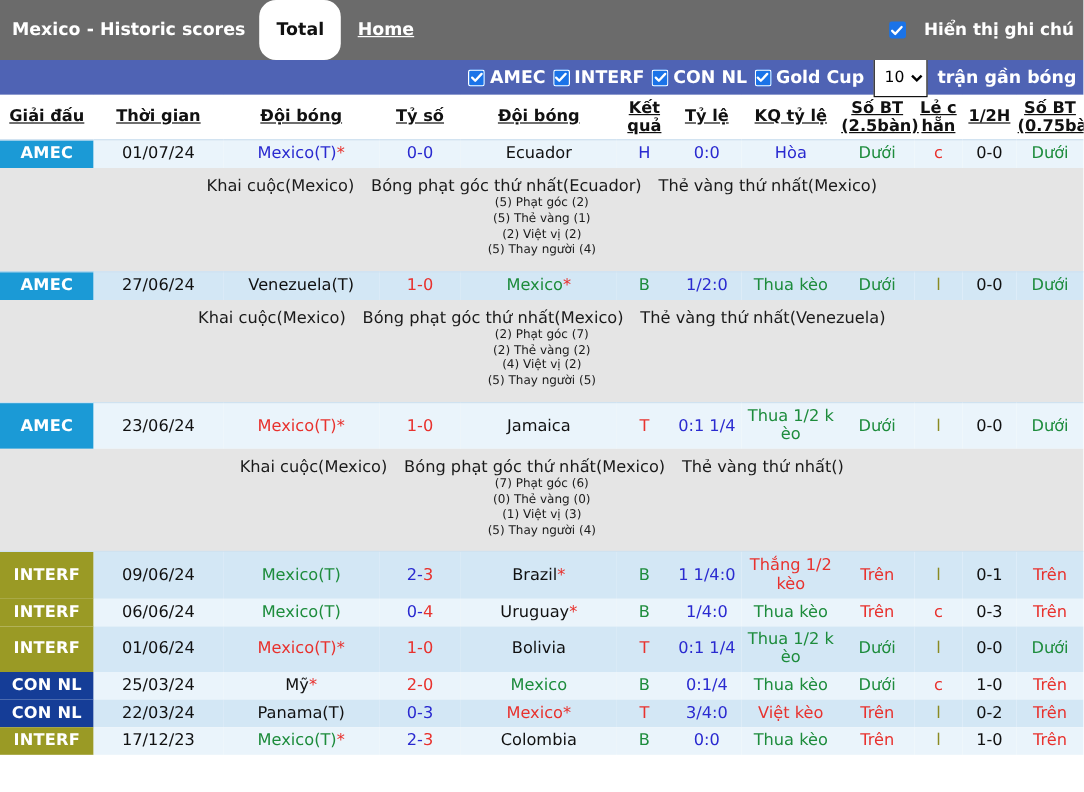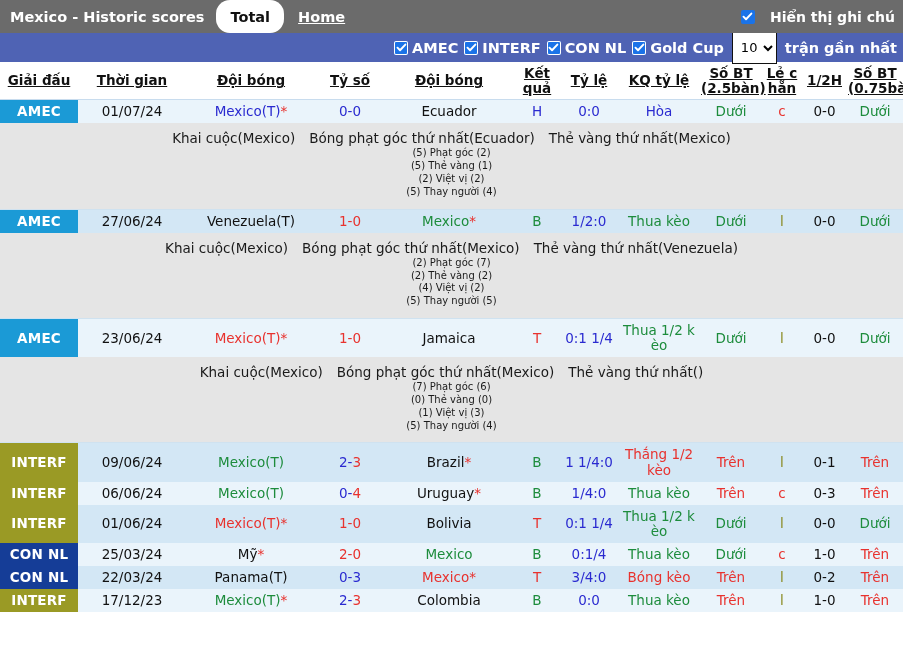--- a/index.html
+++ b/index.html
@@ -6,21 +6,21 @@
   html, body { margin:0; padding:0; }
   body {
     width: 903px; height: 660px;
     font-family: "DejaVu Sans", "Liberation Sans", sans-serif;
     background: #ffffff;
     overflow: hidden;
     color: #000;
   }
   
   .topbar {
-    height: 33px;
+    height: 50px;
     background: #6b6b6b;
     display: flex;
     align-items: stretch;
     position: relative;
   }
   .topbar-title {
     display: flex; align-items: center;
     padding: 0 12px 0 10px;
     color: #ffffff;
     font-weight: bold;
@@ -181,21 +181,21 @@
   </div>
   <div class="filter-item">
     <span class="cb white-border">
       <svg width="11" height="11" viewBox="0 0 12 12">
           <path d="M1.6 6.2 L4.4 9 L10.2 2.8" stroke="#fff" stroke-width="2.1" fill="none" stroke-linecap="round" stroke-linejoin="round"></path>
         </svg>
     </span>
     <span>Gold Cup</span>
   </div>
   <select class="match-select"><option value="10">10</option><option value="20">20</option><option value="30">30</option><option value="50">50</option></select>
-  <span>trận gần nhất</span>
+  <span>trận gần bóng</span>
 </div>
 
 <table class="scores">
   <colgroup>
     <col style="width:78px">
       <col style="width:108px">
       <col style="width:130px">
     <col style="width:68px">
       <col style="width:130px">
       <col style="width:46px">
@@ -355,21 +355,21 @@
         <td><span class="c-red">Trên</span></td>
       </tr>
       <tr class="r-even">
         <td class="lg" style="background: rgb(21, 61, 151);">CON NL</td>
         <td><span class="c-dark">22/03/24</span></td>
         <td><span class="c-dark">Panama(T)</span></td>
         <td><span class="c-blue">0-3</span></td>
         <td><span class="c-red">Mexico</span><span class="star-red">*</span></td>
         <td><span class="c-red">T</span></td>
         <td><span class="c-blue">3/4:0</span></td>
-        <td><span class="c-red">Bóng kèo</span></td>
+        <td><span class="c-red">Việt kèo</span></td>
         <td><span class="c-red">Trên</span></td>
         <td><span class="c-olive">l</span></td>
         <td><span class="c-dark">0-2</span></td>
         <td><span class="c-red">Trên</span></td>
       </tr>
       <tr class="r-odd">
         <td class="lg" style="background: rgb(154, 154, 37);">INTERF</td>
         <td><span class="c-dark">17/12/23</span></td>
         <td><span class="c-green">Mexico(T)</span><span class="star-red">*</span></td>
         <td><span><span class="c-blue">2</span><span class="c-blue">-</span><span class="c-red">3</span></span></td>

